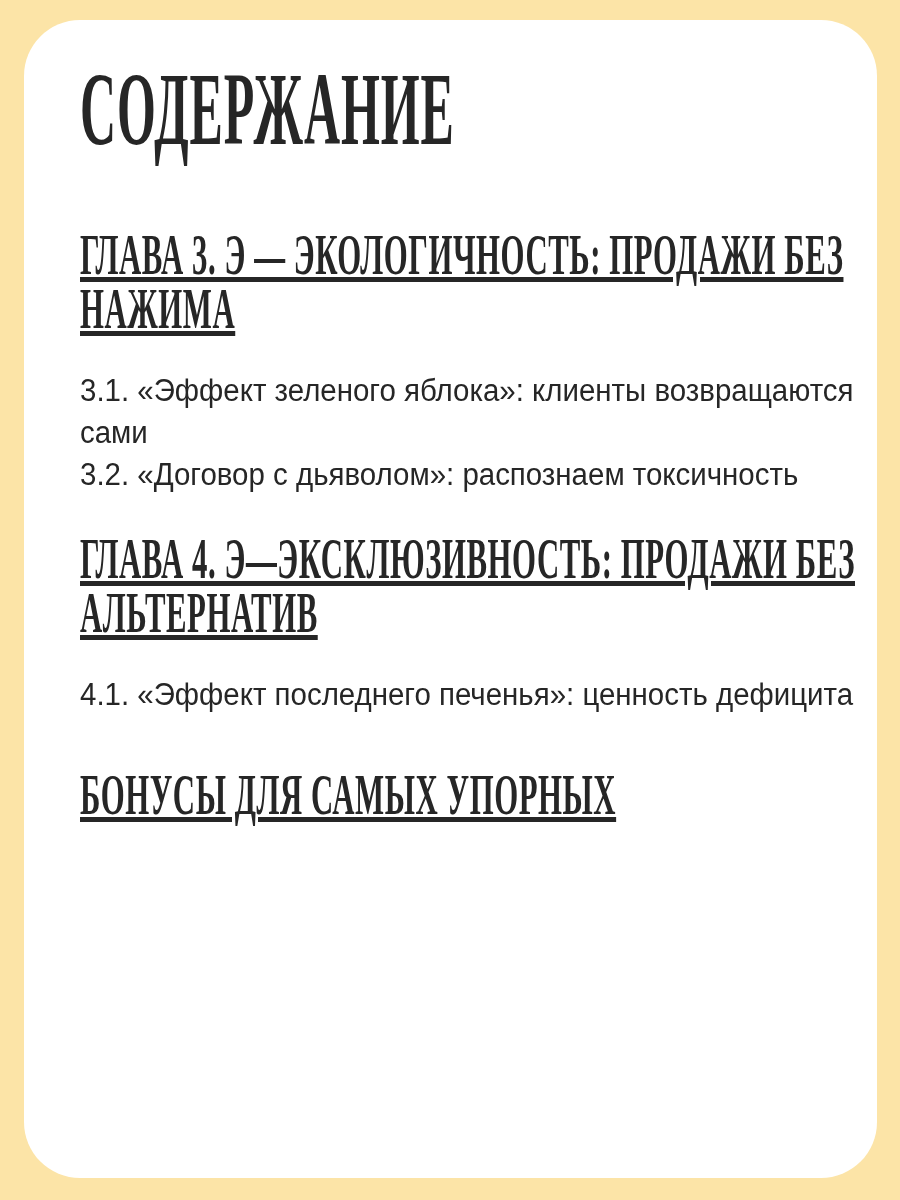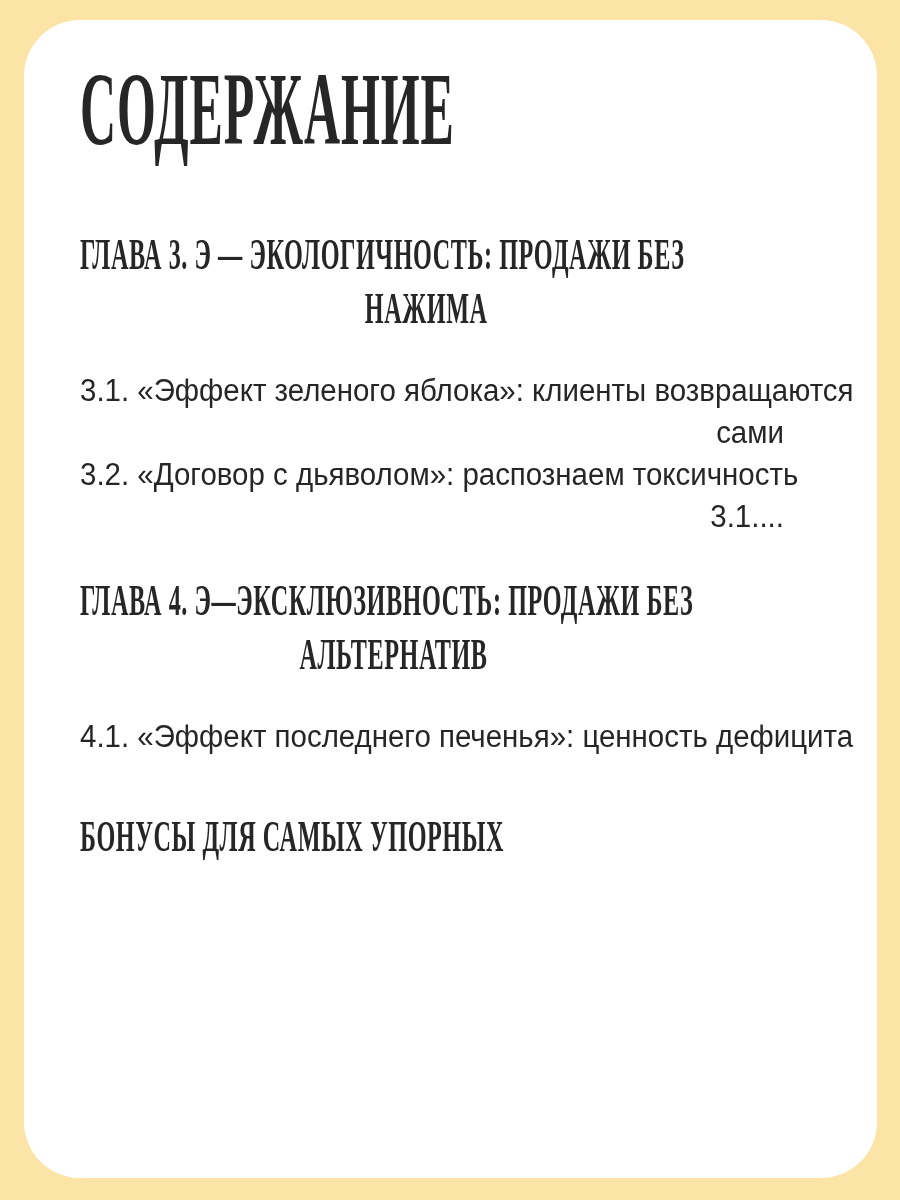--- a/index.html
+++ b/index.html
@@ -10,21 +10,20 @@
   * { margin: 0; padding: 0; box-sizing: border-box; }
   html, body { width: 900px; height: 1200px; }
   body { font-family: "Liberation Sans", sans-serif; }
 
   .page {
     position: relative;
     width: 900px;
     height: 1200px;
     background: var(--bg);
     overflow: hidden;
-    text-align: right;
   }
 
   .card {
     position: absolute;
     left: 24px;
     top: 20px;
     right: 23px;
     bottom: 22px;
     background: var(--card);
     border-radius: 56px;
@@ -41,24 +40,25 @@
     letter-spacing: 2px;
     color: var(--ink);
     white-space: nowrap;
     transform: scaleX(0.48);
     transform-origin: 0 50%;
   }
 
   .heading {
     font-family: "Liberation Serif", serif;
     font-weight: 700;
-    font-size: 44px;
+    font-size: 56px;
     line-height: 54px;
     letter-spacing: 1px;
     color: var(--ink);
+    text-decoration: underline;
   }
   .heading .hline {
     display: block;
     white-space: nowrap;
     transform: scaleX(0.55);
     transform-origin: 0 50%;
   }
 
   .sec-ch3 .heading   { margin-top: 67px; }
   .sec-ch4 .heading   { margin-top: 36px; }
@@ -95,23 +95,20 @@
         <span class="hline">ГЛАВА 3. Э — ЭКОЛОГИЧНОСТЬ: ПРОДАЖИ БЕЗ</span>
         <span class="hline">НАЖИМА</span>
       </h2>
       <div class="item first">
         <span class="iline">3.1. «Эффект зеленого яблока»: клиенты возвращаются</span>
         <span class="iline">сами</span>
       </div>
       <div class="item">
         <span class="iline">3.2. «Договор с дьяволом»: распознаем токсичность</span>
       </div>
-      <div class="item">
-        <span class="iline">3.1....</span>
-      </div>
     </section>
 
     <section class="sec-ch4">
       <h2 class="heading">
         <span class="hline">ГЛАВА 4. Э—ЭКСКЛЮЗИВНОСТЬ: ПРОДАЖИ БЕЗ</span>
         <span class="hline">АЛЬТЕРНАТИВ</span>
       </h2>
       <div class="item first">
         <span class="iline">4.1. «Эффект последнего печенья»: ценность дефицита</span>
       </div>

